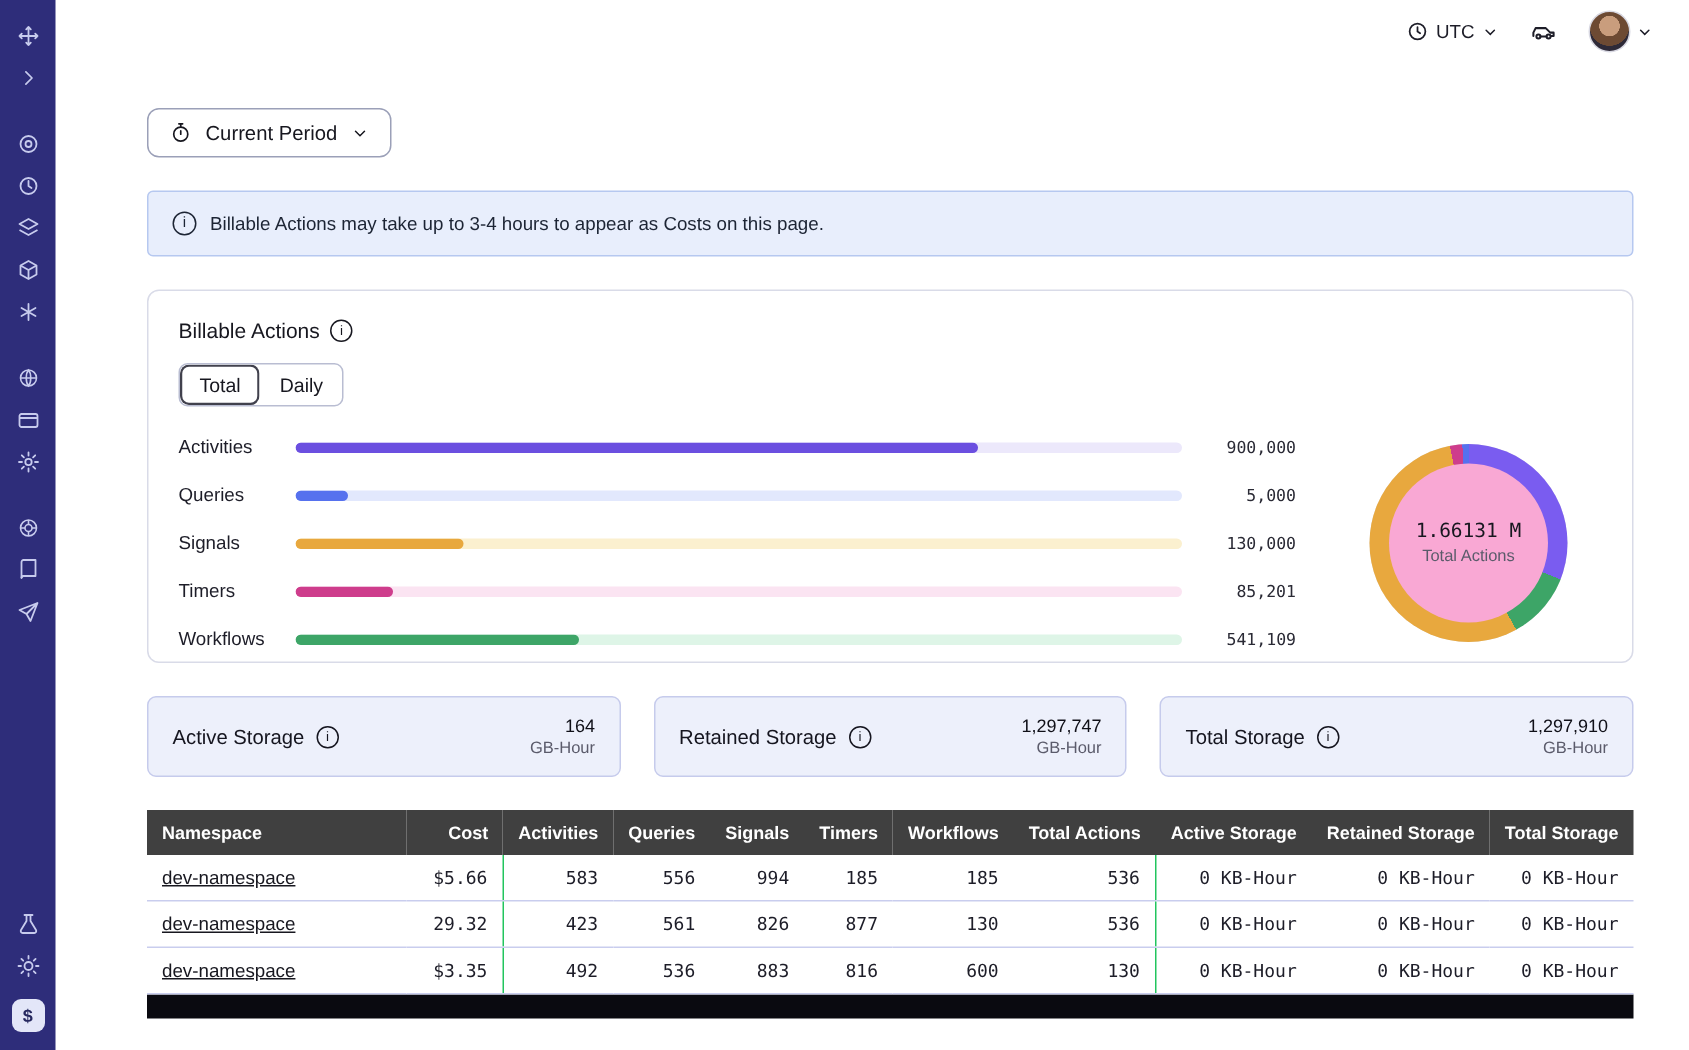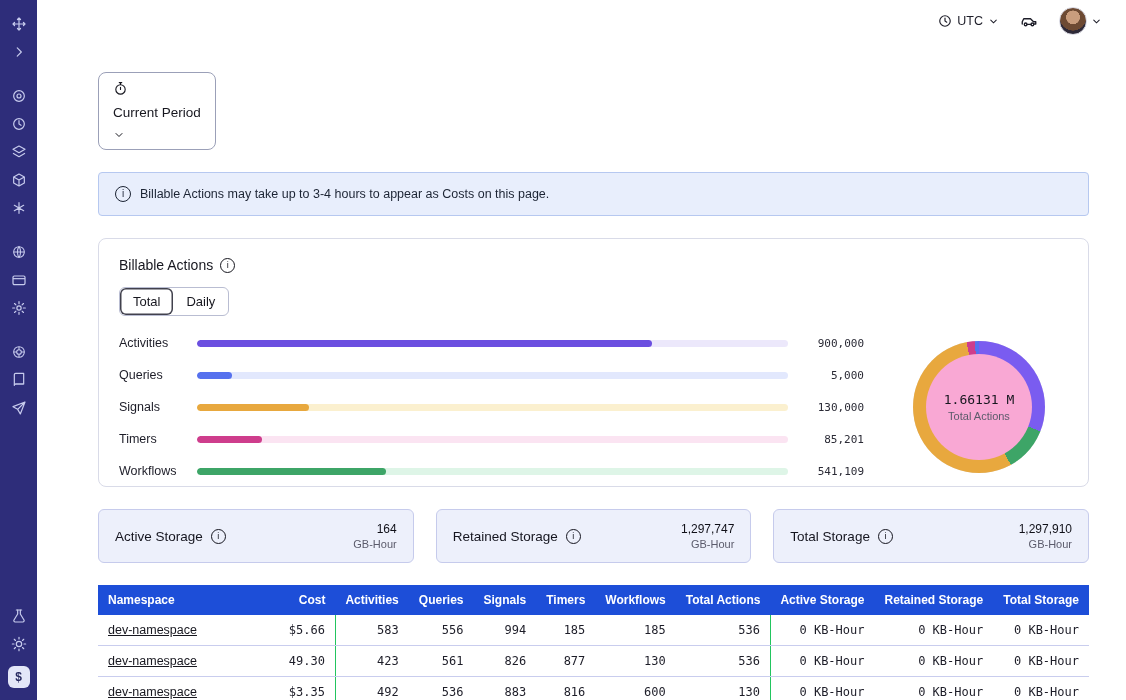--- a/index.html
+++ b/index.html
@@ -16,21 +16,21 @@
   .main{flex:1;display:flex;flex-direction:column;min-width:0;border-radius:13px;}
   .topbar{height:42px;flex:none;display:flex;align-items:center;justify-content:flex-end;gap:18px;padding:0 24px;}
   .tz{display:flex;align-items:center;gap:5px;font-size:12.5px;color:#1d1d28;cursor:pointer;}
   .avatar-wrap{display:flex;align-items:center;gap:4px;cursor:pointer;}
   .avatar{width:26px;height:26px;border-radius:50%;border:1px solid #d8d8e2;background:radial-gradient(circle at 50% 36%,#c99d7d 0 32%,#6d4a33 33% 62%,#2e2a38 63%);}
   .content{padding:24px 37px 0 61px;}
 
   .page-head{display:flex;justify-content:space-between;align-items:flex-start;}
   .page-title{font-size:27px;font-weight:500;letter-spacing:-.2px;margin:0;color:#141420;}
   .page-sub{font-size:11px;color:#5b5b6b;margin-top:6px;}
-  .period-btn{display:flex;align-items:flex-start;gap:9px;border:1px solid #9ba0b8;border-radius:8px;background:#fff;padding:8px 14px;font-size:13.5px;color:#17171f;cursor:pointer;margin-top:6px;flex-direction:column;}
+  .period-btn{display:flex;align-items:center;gap:9px;border:1px solid #9ba0b8;border-radius:8px;background:#fff;padding:8px 14px;font-size:13.5px;color:#17171f;cursor:pointer;margin-top:6px;}
 
   .banner{margin-top:22px;background:#e8eefc;border:1px solid #b6c8f0;border-radius:4px;padding:13px 16px;font-size:12.5px;color:#1c2434;display:flex;align-items:center;gap:9px;}
   .info-icon{width:13px;height:13px;border-radius:50%;border:1px solid currentColor;display:inline-flex;align-items:center;justify-content:center;font-size:9px;font-style:normal;flex:none;line-height:1;}
   .info-icon::before{content:"i";}
 
   
   .card{margin-top:22px;border:1px solid #d9dbe8;border-radius:8px;padding:18px 20px 8px;}
   .card-title{font-size:14px;font-weight:500;color:#17171f;display:flex;gap:7px;align-items:center;}
   .tabs{display:inline-flex;border:1px solid #b9bdd2;border-radius:6px;margin-top:14px;overflow:hidden;background:#fff;}
   .tab{padding:6px 13px;font-size:13px;color:#17171f;cursor:pointer;}
@@ -52,21 +52,21 @@
   .storage-row{display:flex;gap:22px;margin-top:22px;}
   .storage-card{flex:1;background:#edf0fb;border:1px solid #c6cbec;border-radius:6px;padding:12px 16px;display:flex;align-items:center;justify-content:space-between;box-sizing:border-box;}
   .storage-label{font-size:13.5px;display:flex;align-items:center;gap:8px;color:#15151f;}
   .storage-val{text-align:right;}
   .storage-num{font-family:Liberation Sans, sans-serif;font-size:12px;color:#101018;}
   .storage-unit{font-size:11px;color:#5b5b6b;margin-top:2px;}
 
   
   .table-wrap{margin-top:22px;}
   table{width:100%;border-collapse:collapse;}
-  thead th{background:#1d4ed8;color:#fff;font-size:12px;font-weight:600;padding:8px 10px;text-align:right;white-space:nowrap;}
+  thead th{background:#404040;color:#fff;font-size:12px;font-weight:600;padding:8px 10px;text-align:right;white-space:nowrap;}
   thead th.left{text-align:left;}
   tbody td{padding:8px 10px;font-size:12px;border-bottom:1px solid #c9cdee;text-align:right;font-family:"DejaVu Sans Mono",monospace;color:#1d1d28;white-space:nowrap;}
   tbody td.ns-cell{text-align:left;font-family:"Liberation Sans",sans-serif;font-size:12.5px;}
   tbody td.sep{border-left:1px solid #22c55e;}
   a.ns{color:#17171f;text-decoration:underline;cursor:pointer;}
   td.summary{background:#0a0a10;height:16px;padding:0;border:0;}
 </style>
 </head>
 <body>
 
@@ -349,21 +349,21 @@
               <td>994</td>
               <td>185</td>
               <td>185</td>
               <td>536</td>
               <td class="sep">0 KB-Hour</td>
               <td>0 KB-Hour</td>
               <td>0 KB-Hour</td>
             </tr>
             <tr>
               <td class="ns-cell"><a class="ns">dev-namespace</a></td>
-              <td>49.30</td>
+              <td>29.32</td>
               <td class="sep">423</td>
               <td>561</td>
               <td>826</td>
               <td>877</td>
               <td>130</td>
               <td>536</td>
               <td class="sep">0 KB-Hour</td>
               <td>0 KB-Hour</td>
               <td>0 KB-Hour</td>
             </tr>

